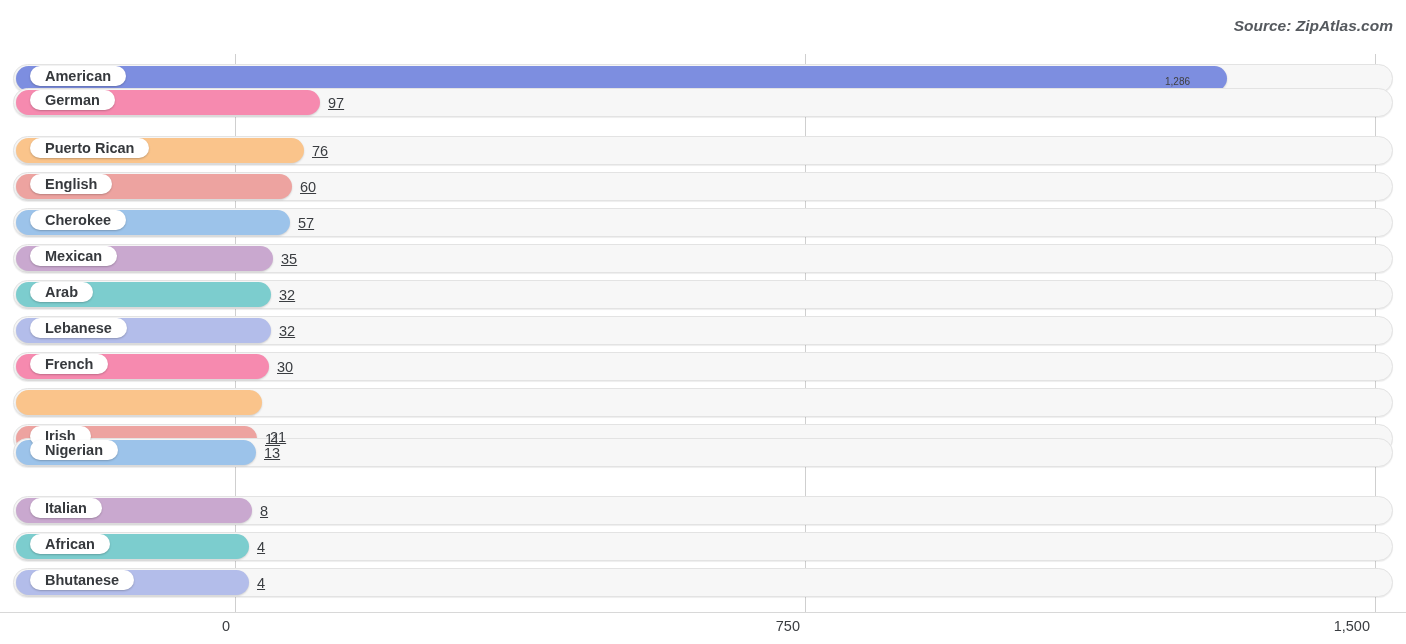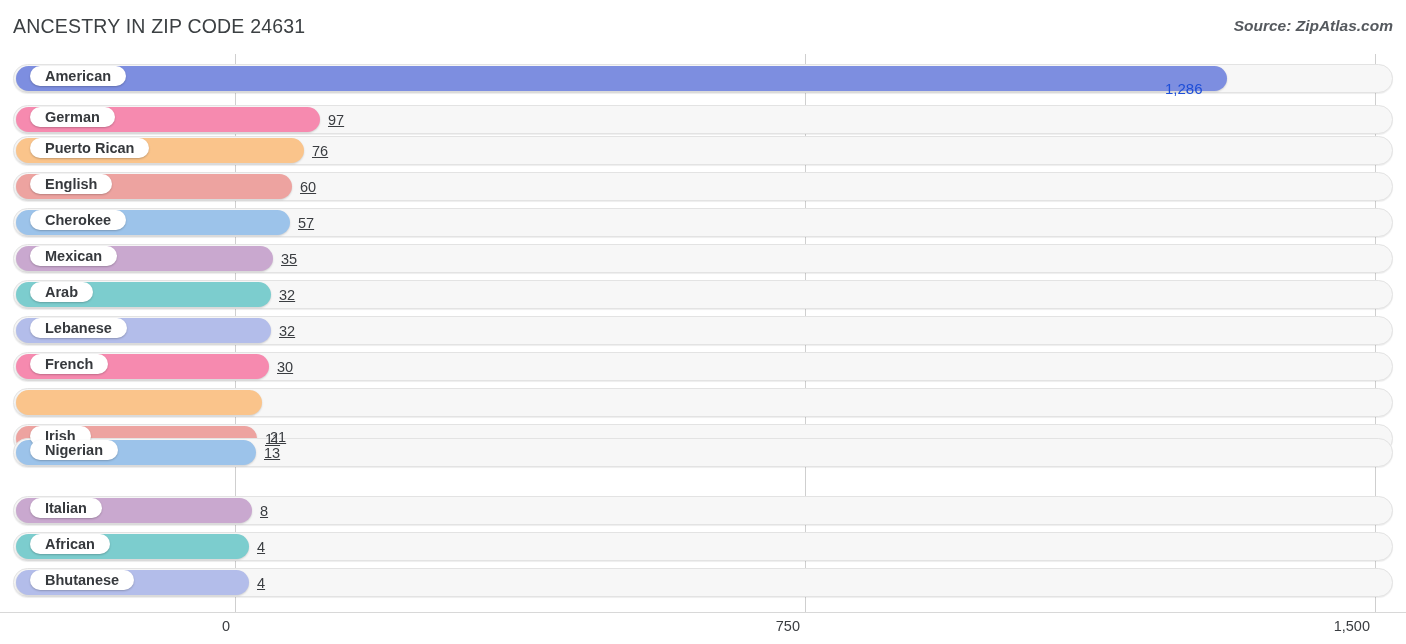--- a/index.html
+++ b/index.html
@@ -119,26 +119,26 @@
     display: flex;
     align-items: center;
     font-size: 14.5px;
     color: #3a3d41;
     white-space: nowrap;
     z-index: 3;
     text-decoration: underline;
   }
   .value-in {
     position: absolute;
-    top: 10px;
+    top: 3px;
     height: 29px;
     display: flex;
     align-items: center;
-    font-size: 15px;
-    color: #1d4ed8;
+    font-size: 10px;
+    color: #404040;
     white-space: nowrap;
     z-index: 4;
   }
 
   
   #axis {
     position: absolute;
     left: 0;
     top: 612px;
     width: 1406px;
@@ -159,40 +159,39 @@
     transform: translateX(-100%);
     padding-right: 6px;
     white-space: nowrap;
   }
 </style>
 </head>
 <body>
 
 <div id="app">
 
-  <div id="chart-title">ANCESTRY IN ZIP CODE 24631</div>
 
   <div id="chart-source">Source: ZipAtlas.com</div>
 
   <div id="plot">
     <div id="gridlines">
         <div class="gridline" style="left: 235px;"></div>
         <div class="gridline" style="left: 805px;"></div>
         <div class="gridline" style="left: 1375px;"></div>
       </div>
     <div id="rows">
         <div class="row" style="top: 10px;">
           <div class="track"></div>
           <div class="bar" style="width: 1211px; background: rgb(125, 142, 224);"></div>
           <div class="pill">
             <span class="pill-label">American</span>
           </div>
           <div class="value-in" style="left: 1152px;">1,286</div>
         </div>
-        <div class="row" style="top: 51px;">
+        <div class="row" style="top: 34px;">
           <div class="track"></div>
           <div class="bar" style="width: 304px; background: rgb(246, 138, 175);"></div>
           <div class="pill">
             <span class="pill-label">German</span>
           </div>
           <div class="value-out" style="left: 315px;">97</div>
         </div>
         <div class="row" style="top: 82px;">
           <div class="track"></div>
           <div class="bar" style="width: 288px; background: rgb(250, 196, 139);"></div>

